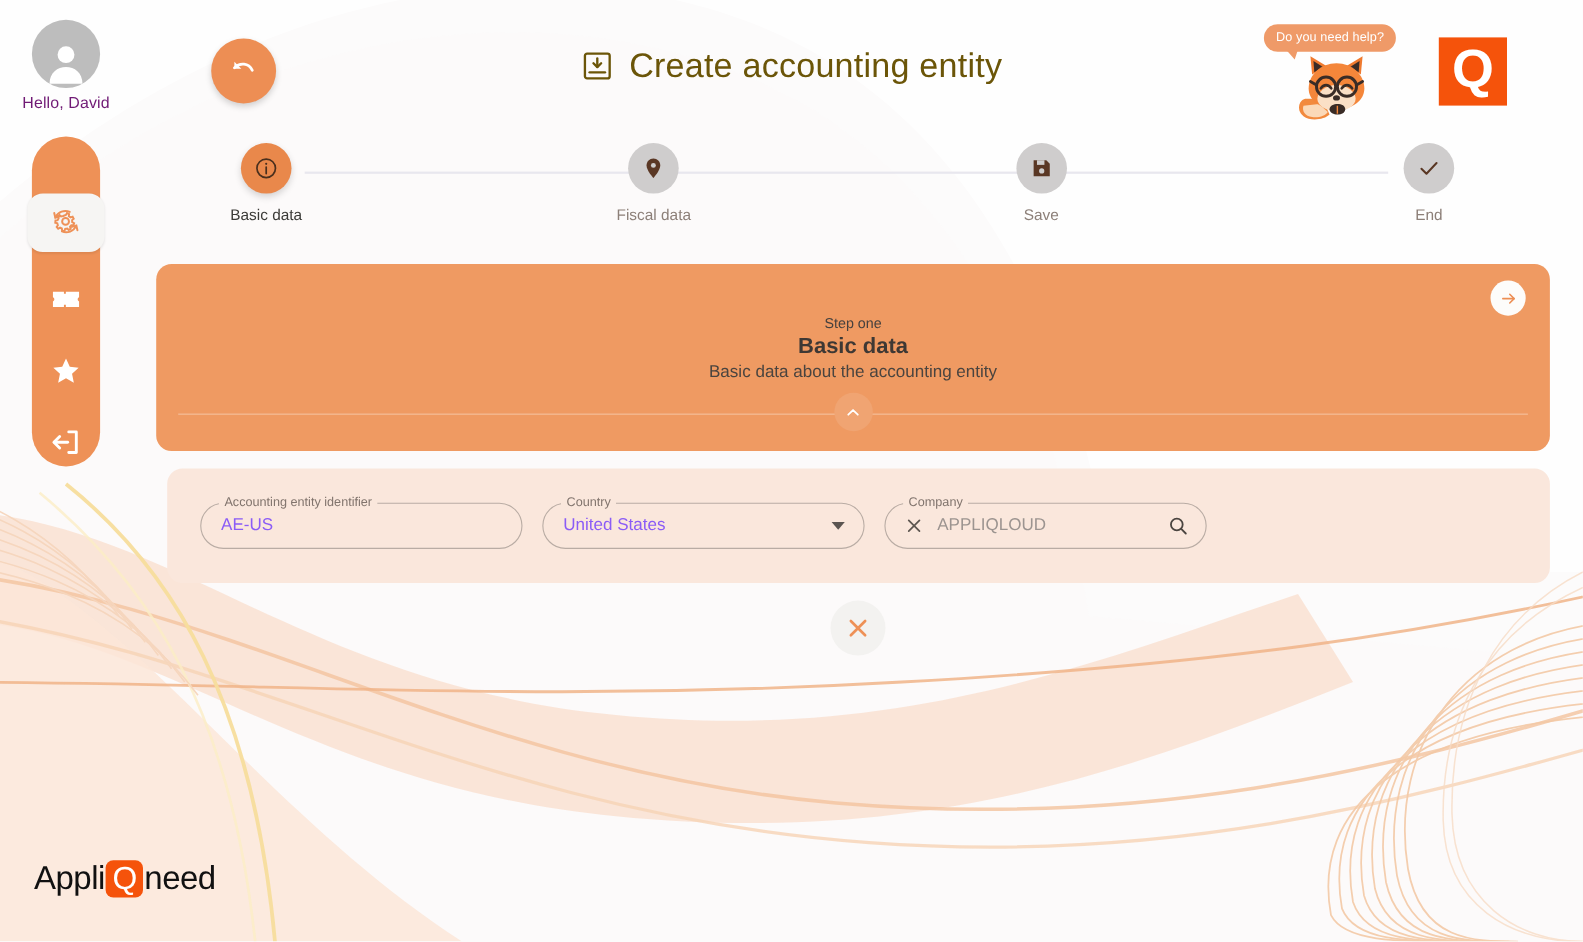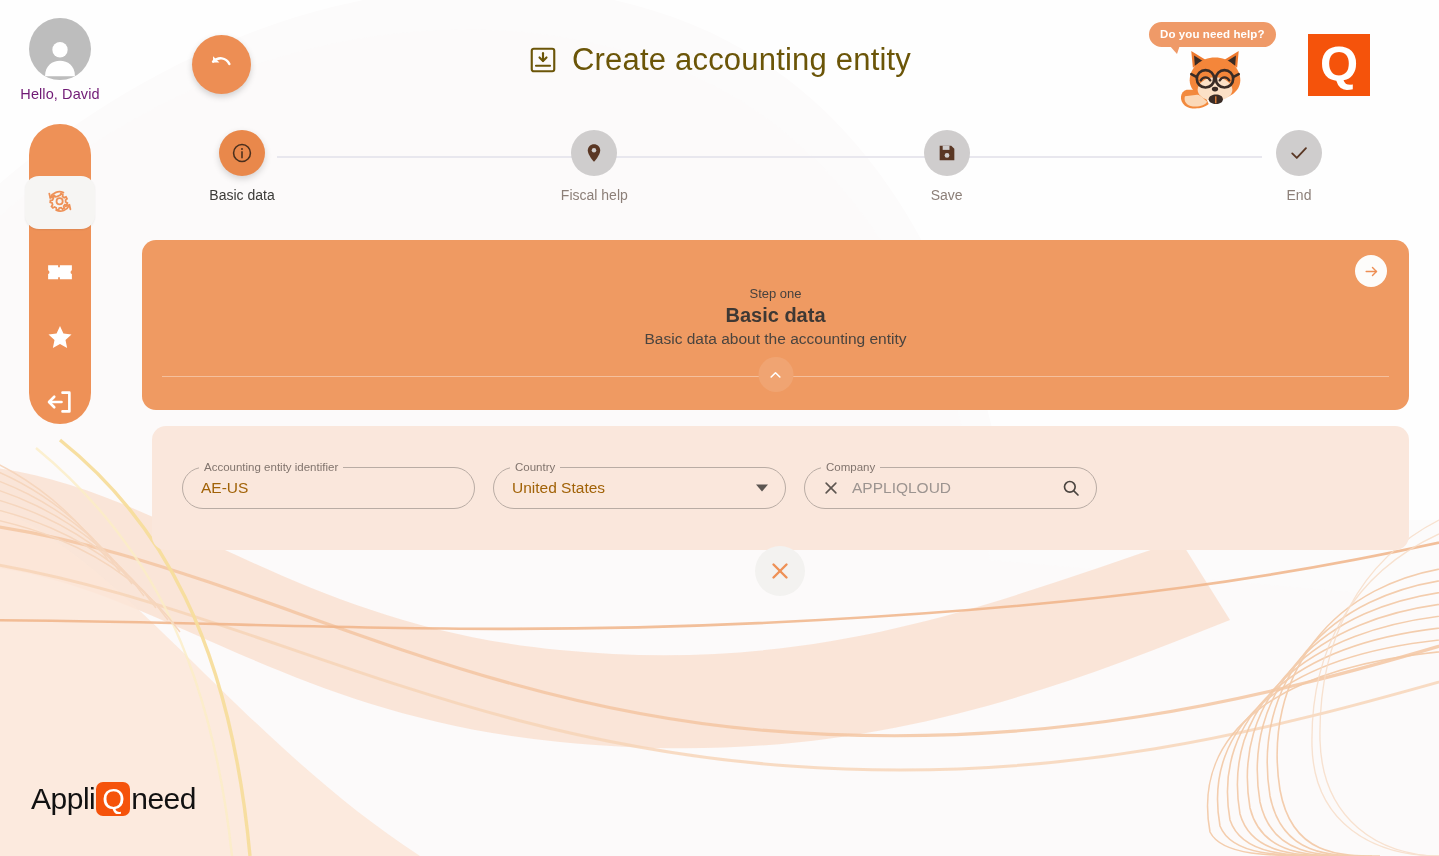--- a/index.html
+++ b/index.html
@@ -68,21 +68,21 @@
   }
   .page-title .t-icon svg { width: 30px; height: 30px; display: block; }
   .page-title .t-text {
     font-size: 31px; font-weight: 400; color: #6b5508; letter-spacing: .2px;
   }
 
   
   .help-widget { position: absolute; right: 155px; top: 22px; width: 135px; height: 85px; }
   .help-bubble {
     position: absolute; left: 0; top: 0;
-    background: #ef9a68; color: #fff; font-size: 11.5px; font-weight: bold;
+    background: #ef9a68; color: #fff; font-size: 11.5px; font-weight: normal;
     padding: 6px 11px 7px; border-radius: 13px; white-space: nowrap;
     letter-spacing: .1px;
   }
   .help-bubble:after {
     content: ""; position: absolute; left: 20px; bottom: -7px;
     border-left: 8px solid transparent; border-right: 3px solid transparent;
     border-top: 9px solid #ef9a68;
   }
   .fox { position: absolute; left: 25px; top: 22px; width: 82px; height: 68px; }
   .fox svg { width: 82px; height: 68px; display: block; }
@@ -148,39 +148,39 @@
   .card-collapse {
     position: absolute; left: 50%; bottom: 18px; transform: translateX(-50%);
     width: 35px; height: 35px; border-radius: 50%;
     background: #f0a472; border: none; cursor: pointer;
     display: flex; align-items: center; justify-content: center;
   }
   .card-collapse svg { width: 16px; height: 16px; }
 
   
   .form-panel {
-    position: absolute; left: 152px; right: 30px; top: 426px; height: 124px;
+    position: absolute; left: 152px; right: 30px; top: 426px; height: 104px;
     background: #fae7dc; border-radius: 14px;
     display: flex; align-items: center; gap: 18px; padding: 0 30px;
   }
   .field { position: relative; height: 42px; }
   .field .notch {
     position: absolute; inset: 0;
     border: 1px solid #b9aca4; border-radius: 21px;
     pointer-events: none;
   }
   .field .legend {
     position: absolute; left: 17px; top: -8px;
     background: #fae7dc; padding: 0 5px;
     font-size: 11.5px; color: #81746d; line-height: 16px;
   }
   .field input, .field .value {
     position: absolute; left: 1px; right: 1px; top: 1px; bottom: 1px;
     border: none; background: transparent; outline: none;
-    padding-left: 18px; font-size: 15.5px; color: #a16207;
+    padding-left: 18px; font-size: 15.5px; color: #8b5cf6;
     font-family: "Liberation Sans", sans-serif;
     display: flex; align-items: center;
   }
   .field-id { width: 293px; }
   .field-country { width: 293px; }
   .field-country .value { padding-right: 36px; }
   .caret-down {
     position: absolute; right: 18px; top: 50%; transform: translateY(-50%);
     width: 0; height: 0;
     border-left: 6px solid transparent; border-right: 6px solid transparent;
@@ -398,21 +398,21 @@
         <div class="step-label">Basic data</div>
       </div>
 
       <div class="step">
         <div class="step-circle">
           <svg viewBox="0 0 24 24">
             <path d="M12 2.4 C8.2 2.4 5.2 5.4 5.2 9.2 C5.2 14.2 12 21.6 12 21.6 C12 21.6 18.8 14.2 18.8 9.2 C18.8 5.4 15.8 2.4 12 2.4 Z" fill="#5a3724"></path>
             <circle cx="12" cy="9.1" r="2.45" fill="#cfcdcd"></circle>
           </svg>
         </div>
-        <div class="step-label">Fiscal help</div>
+        <div class="step-label">Fiscal data</div>
       </div>
 
 
       <div class="step">
         <div class="step-circle">
           <svg viewBox="0 0 24 24">
             <path d="M4 4 h12.6 L20 7.4 V20 H4 Z" fill="#5a3724"></path>
             <rect x="7.3" y="4" width="7.4" height="4.6" fill="#cfcdcd"></rect>
             <circle cx="12" cy="14.6" r="2.6" fill="#cfcdcd"></circle>
           </svg>

